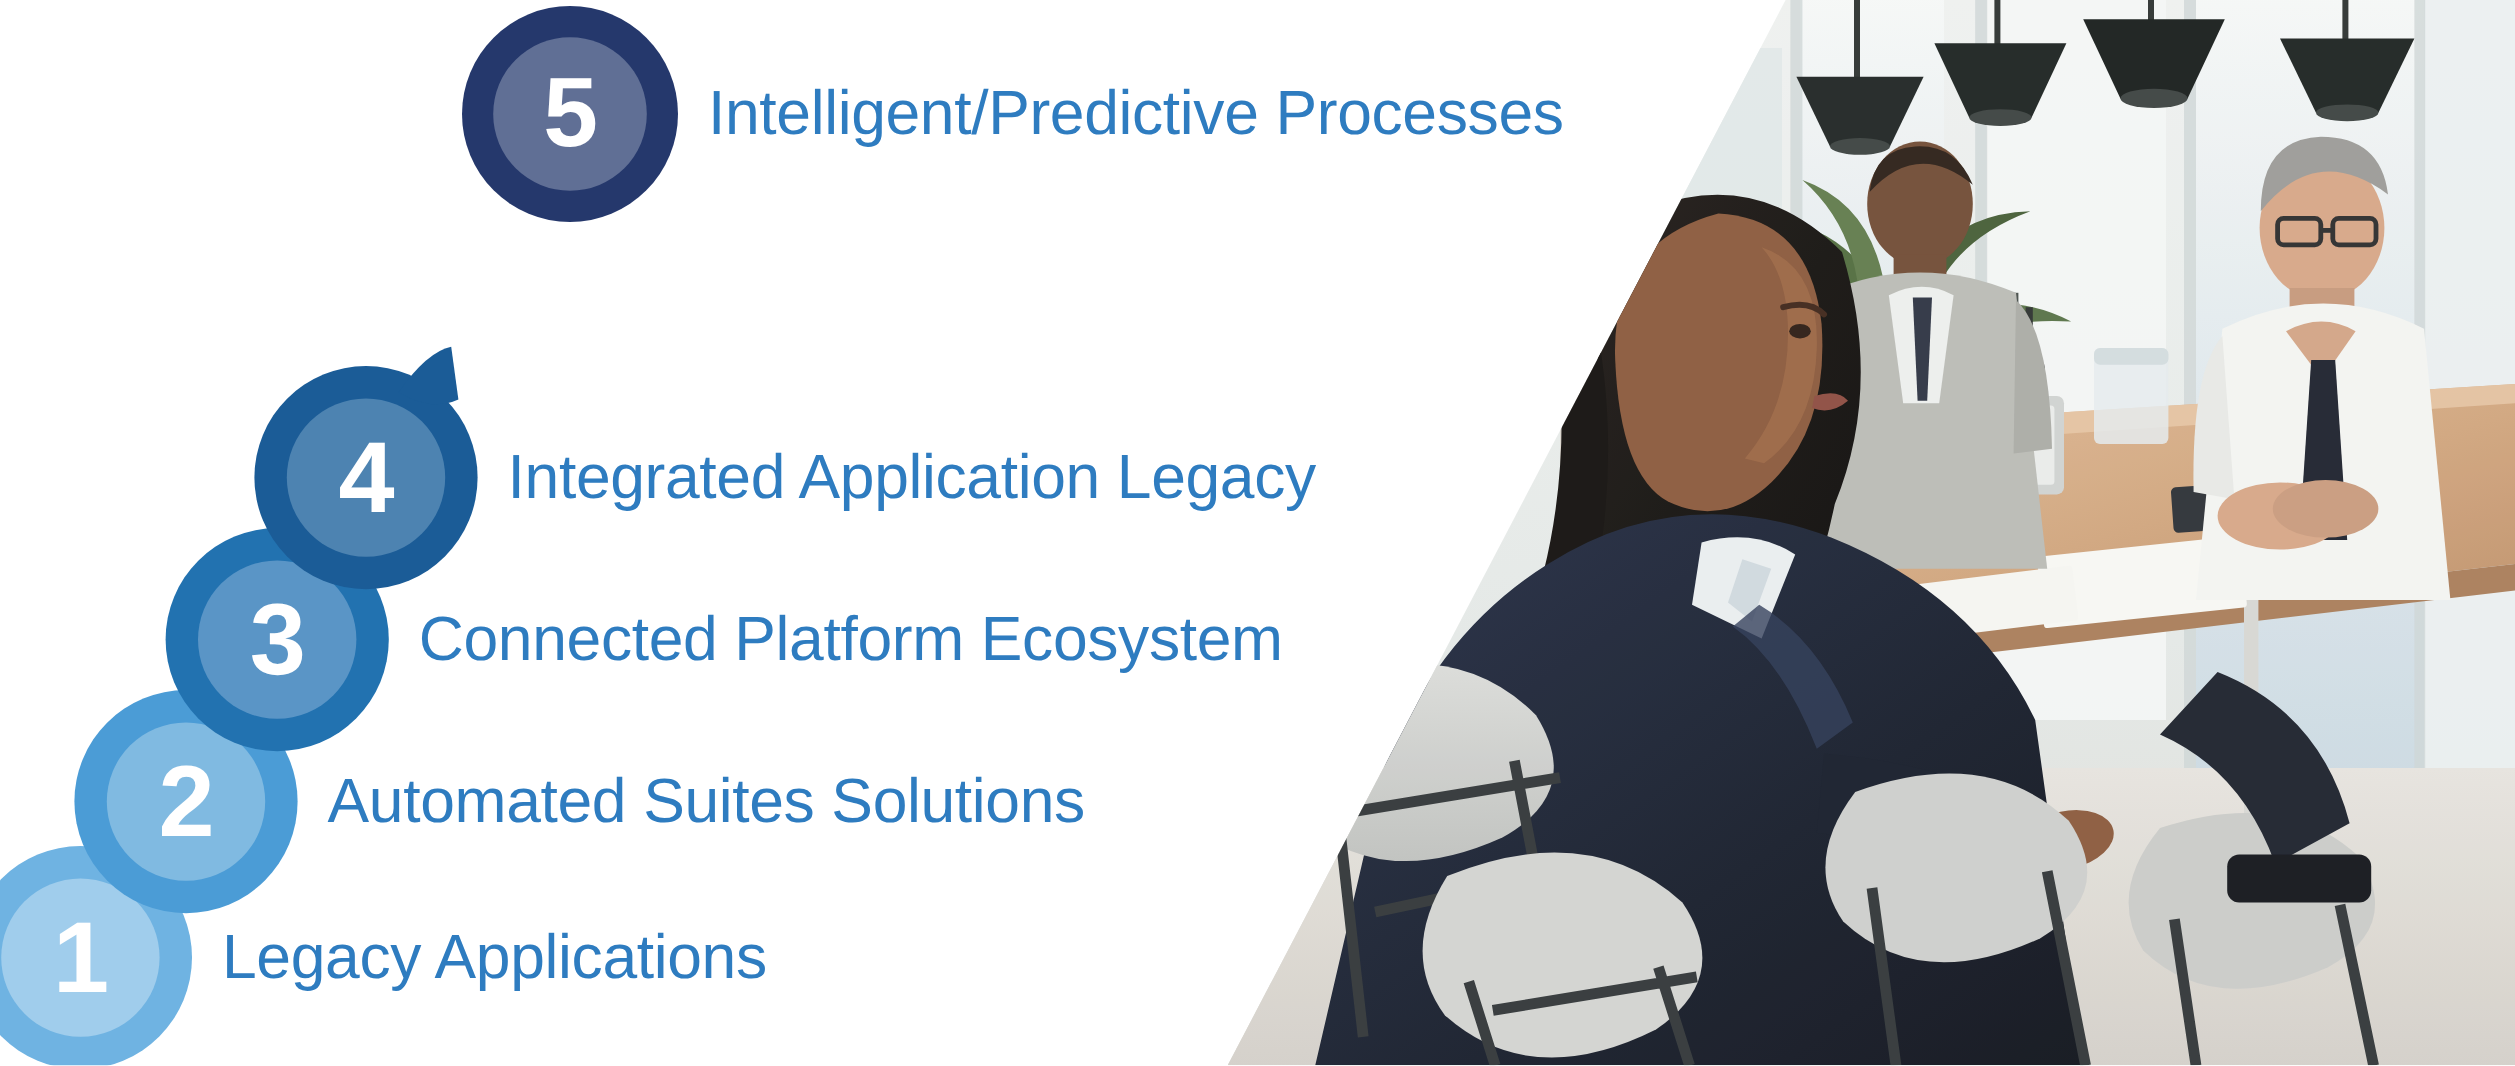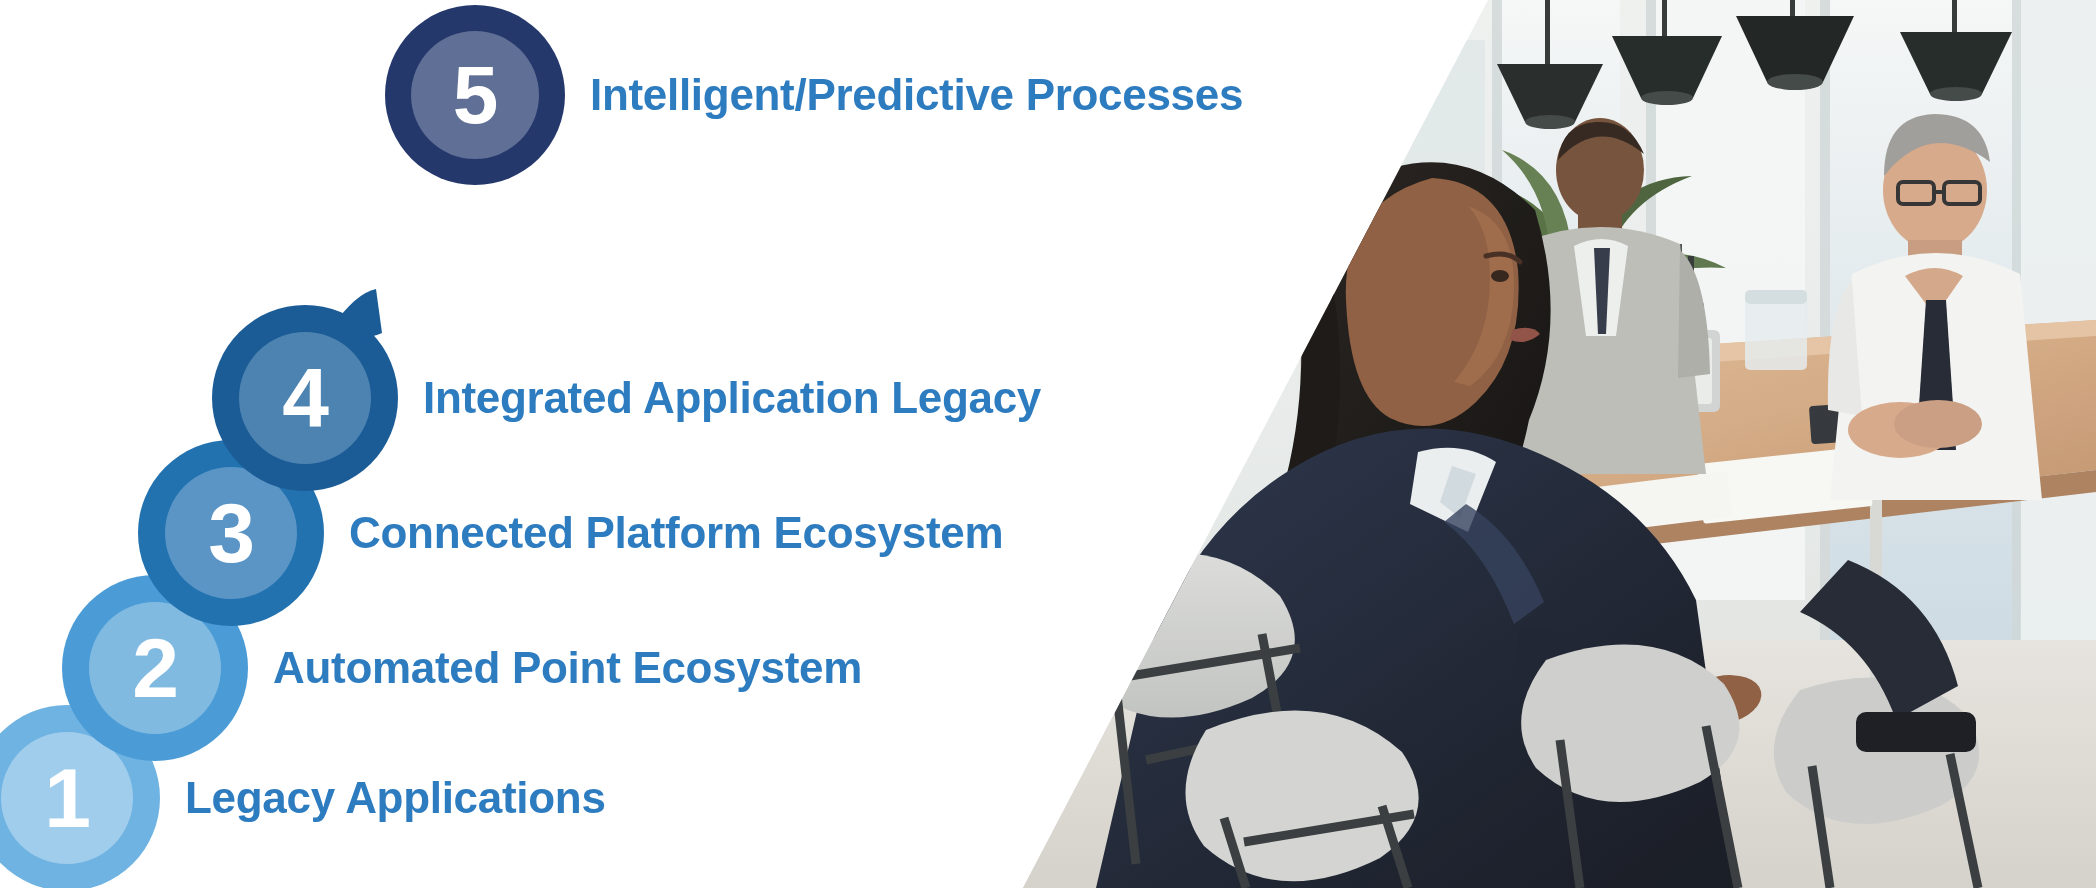--- a/index.html
+++ b/index.html
@@ -54,22 +54,22 @@
     position:relative;
     z-index:5;
     color:#ffffff;
     font-weight:bold;
     line-height:1;
     font-family:"Liberation Sans", sans-serif;
     letter-spacing:-1px;
   }
   .step-label{
     font-family:"Liberation Sans", sans-serif;
-    font-weight:bold;
-    font-size:44px;
+    font-weight:normal;
+    font-size:52px;
     line-height:1.05;
     white-space:nowrap;
     letter-spacing:-0.3px;
   }
 </style>
 </head>
 <body>
 
 <div id="stage">
 
@@ -278,21 +278,21 @@
 
   <div class="step" style="left:62px; top:575px;">
     <div class="badge" style="width:186px;height:186px;">
       <div class="ring" style="width:186px;height:186px;background:#4B9CD6;"></div>
       <svg style="position:absolute;left:118px;top:-18px;width:70px;height:70px;" viewBox="0 0 70 70">
         <path d="M2 40 Q26 6 46 2 L52 46 Q30 56 2 40 Z" fill="#4B9CD6"></path>
       </svg>
       <div class="inner" style="width:132px;height:132px;left:27px;top:27px;background:#80BAE1;"></div>
       <span class="num" style="font-size:84px;">2</span>
     </div>
-    <span class="step-label" style="margin-left:25px;color:#2E7CC0;">Automated Point Ecosystem</span>
+    <span class="step-label" style="margin-left:25px;color:#2E7CC0;">Automated Suites Solutions</span>
   </div>
 
   <div class="step" style="left:138px; top:440px;">
     <div class="badge" style="width:186px;height:186px;">
       <div class="ring" style="width:186px;height:186px;background:#2272B0;"></div>
       <svg style="position:absolute;left:118px;top:-18px;width:70px;height:70px;" viewBox="0 0 70 70">
         <path d="M2 40 Q26 6 46 2 L52 46 Q30 56 2 40 Z" fill="#2272B0"></path>
       </svg>
       <div class="inner" style="width:132px;height:132px;left:27px;top:27px;background:#5A95C6;"></div>
       <span class="num" style="font-size:84px;">3</span>

